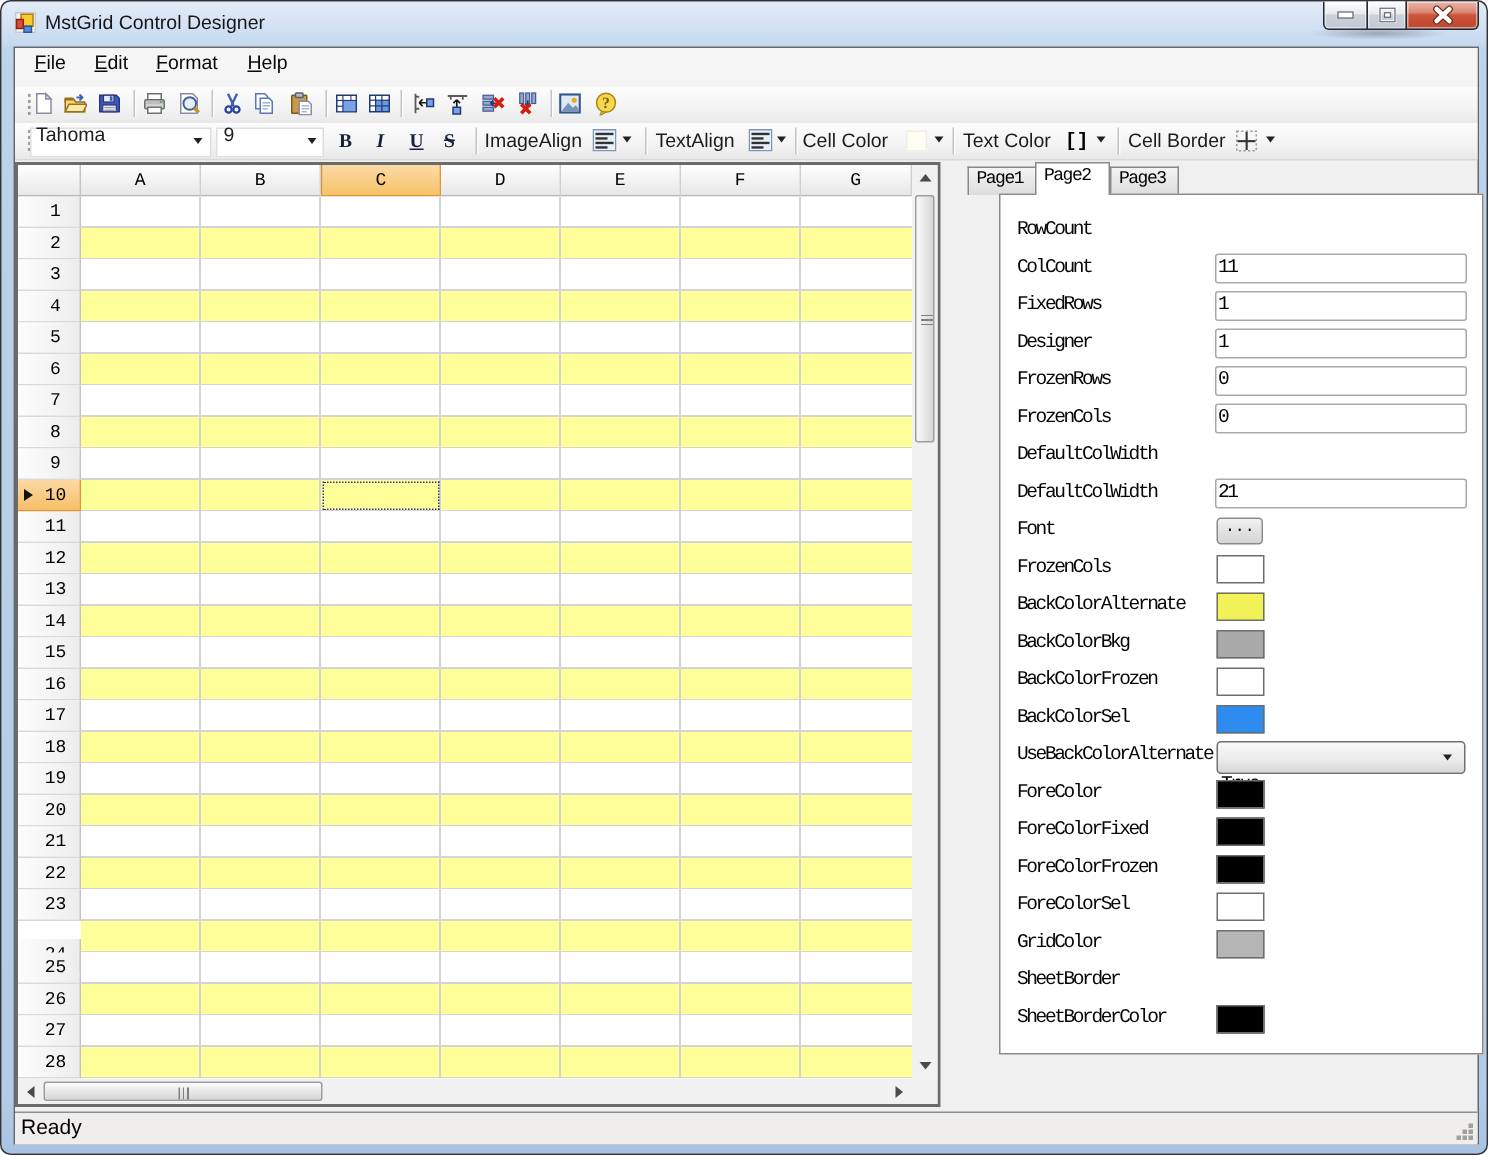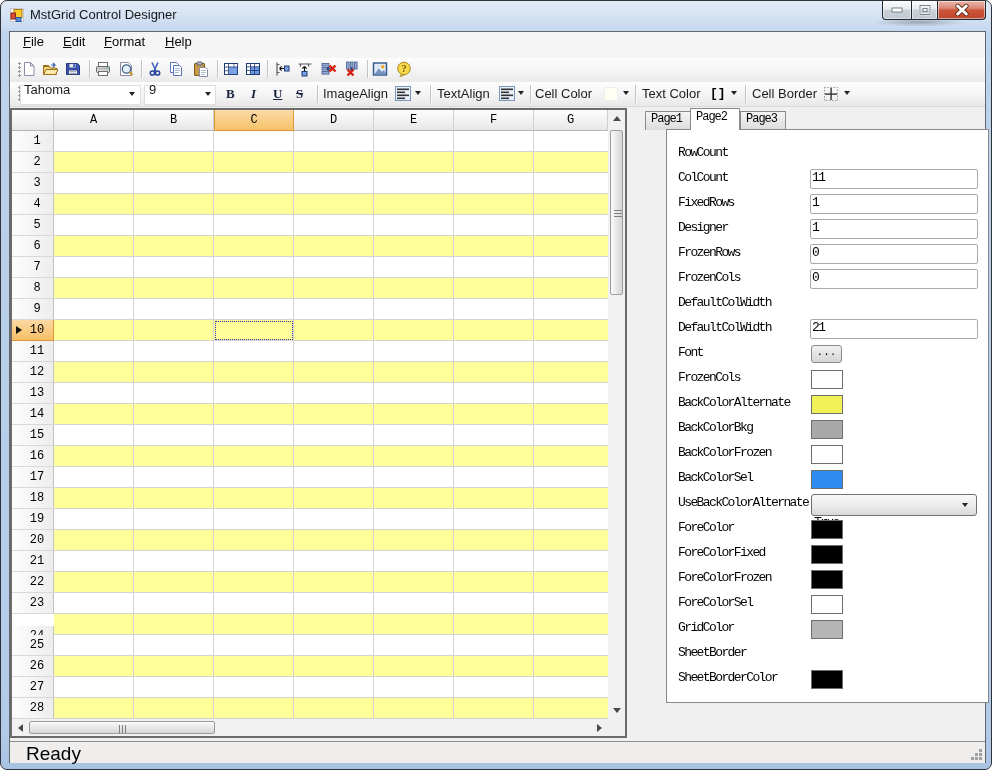--- a/index.html
+++ b/index.html
@@ -370,21 +370,21 @@
   <div class="swatch" style="top:440px;background:#000000"></div>
   <div class="plab" style="top:466px">ForeColorSel</div>
   <div class="swatch" style="top:465px;background:#ffffff"></div>
   <div class="plab" style="top:491px">GridColor</div>
   <div class="swatch" style="top:490px;background:#b5b5b5"></div>
   <div class="plab" style="top:516px">SheetBorder</div>
   <div class="plab" style="top:541px">SheetBorderColor</div>
   <div class="swatch" style="top:540px;background:#000000"></div>
  </div>
  <div id="status">
-      <div style="position:absolute;left:16px;top:1px;font-size:19px">Ready</div>
+      <div style="position:absolute;left:4px;top:1px;font-size:14px">Ready</div>
   <svg style="position:absolute;right:2px;bottom:2px" width="13" height="13" viewBox="0 0 13 13">
         <g fill="#a0a0a0">
           <rect x="9" y="1" width="3" height="3"></rect>
           <rect x="9" y="5" width="3" height="3"></rect>
           <rect x="5" y="5" width="3" height="3"></rect>
           <rect x="9" y="9" width="3" height="3"></rect>
           <rect x="5" y="9" width="3" height="3"></rect>
           <rect x="1" y="9" width="3" height="3"></rect>
         </g>
       </svg>

